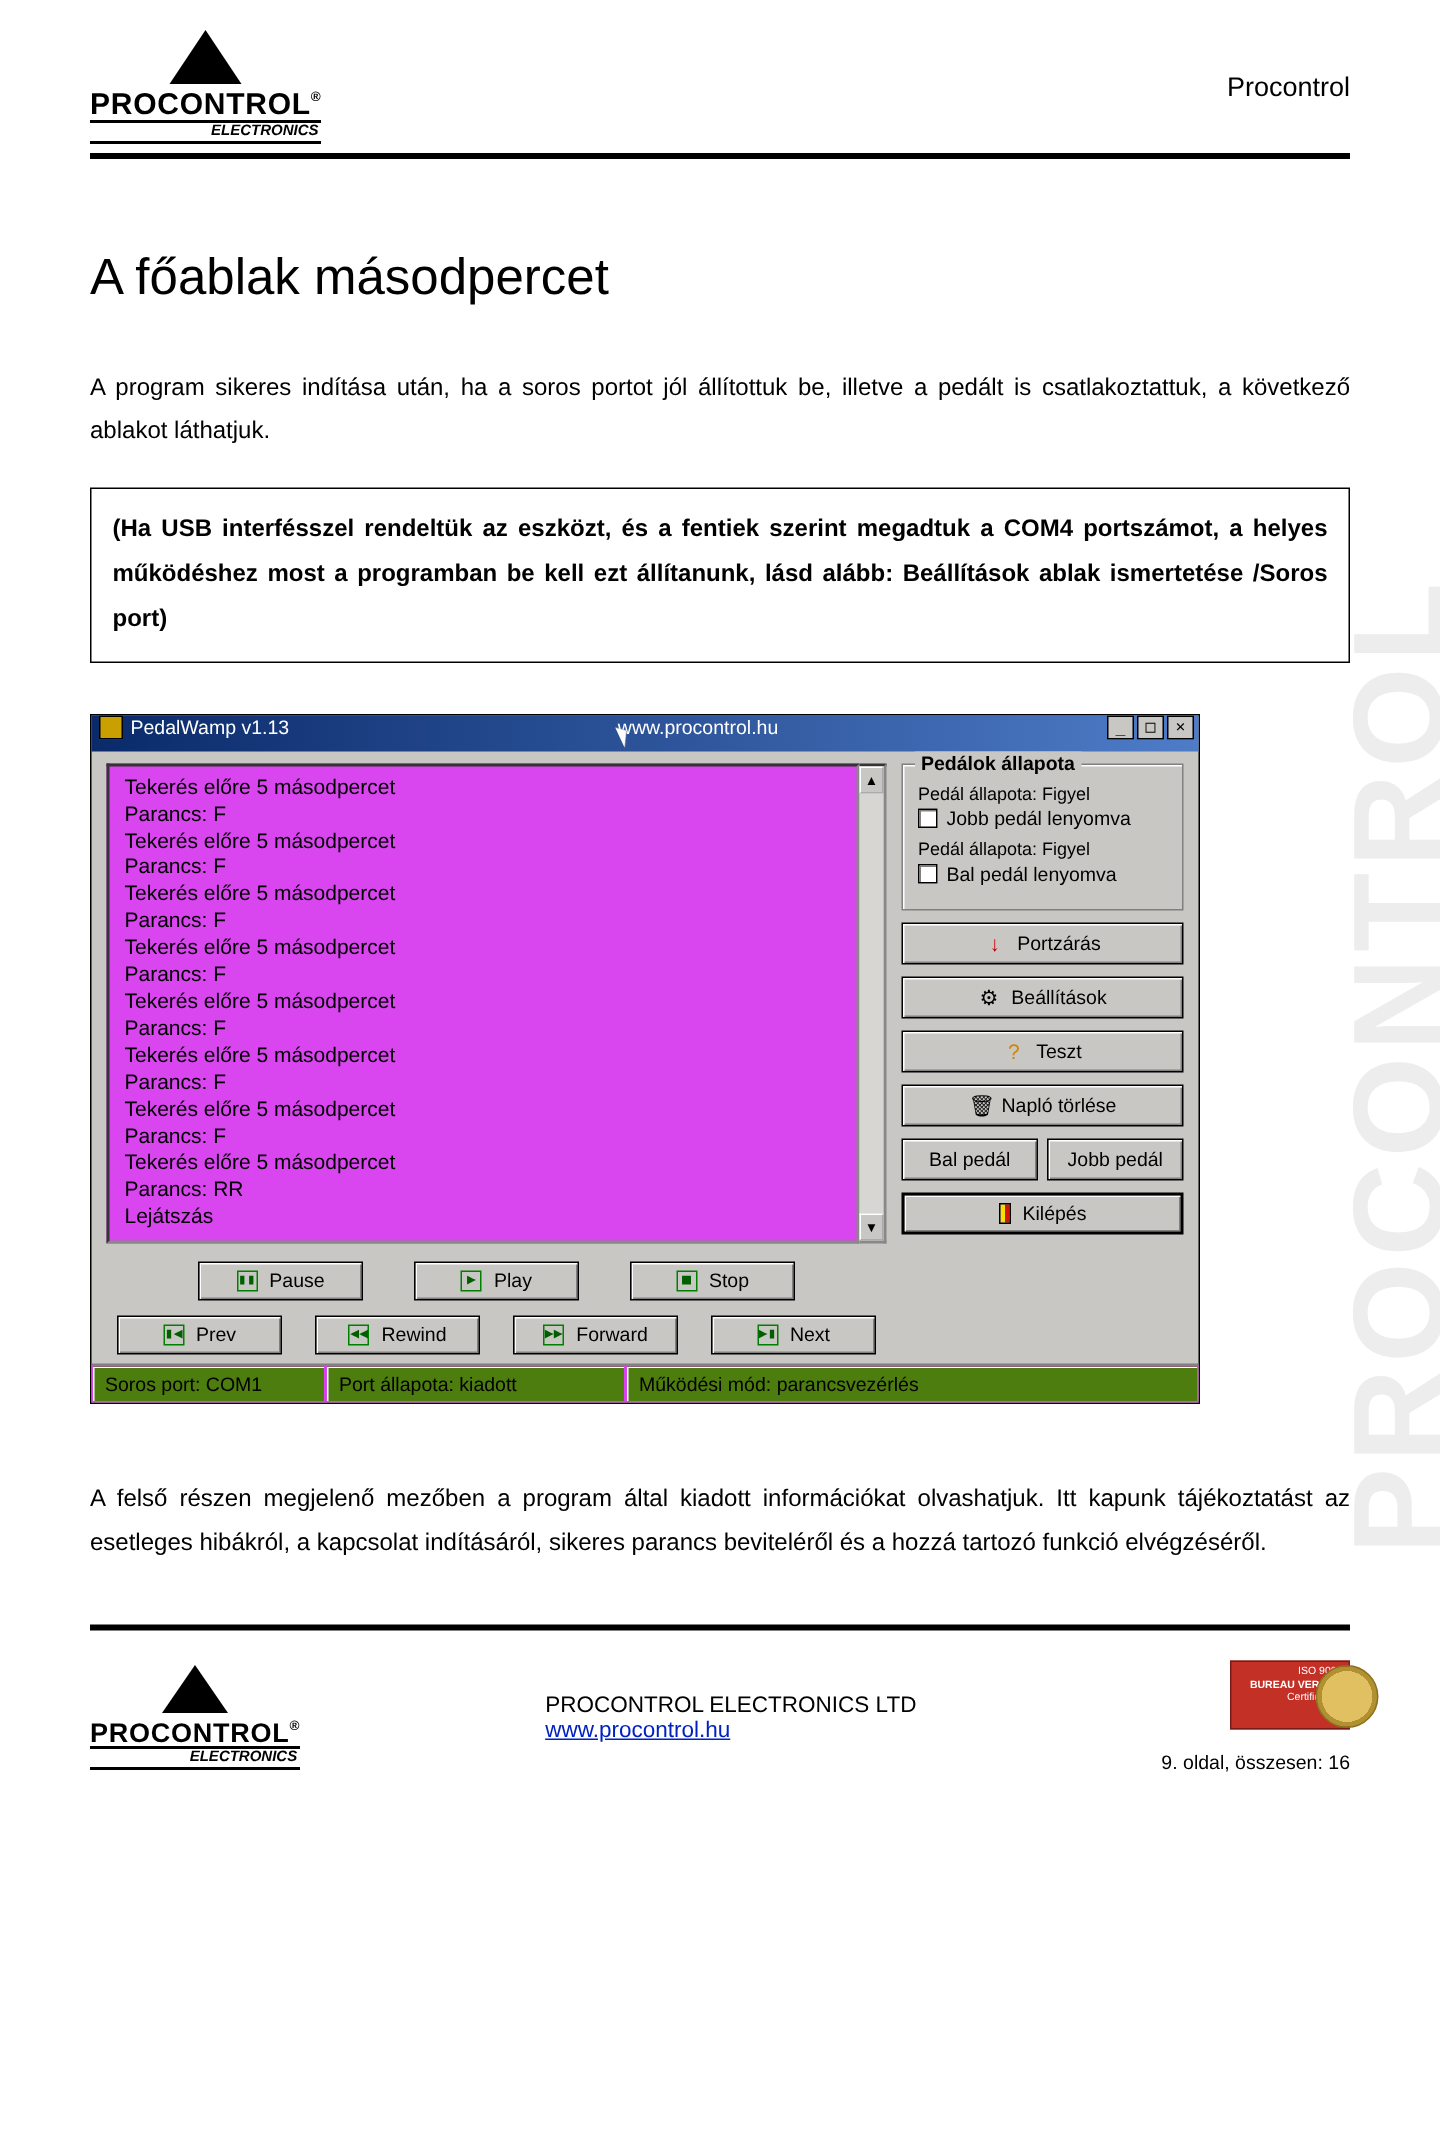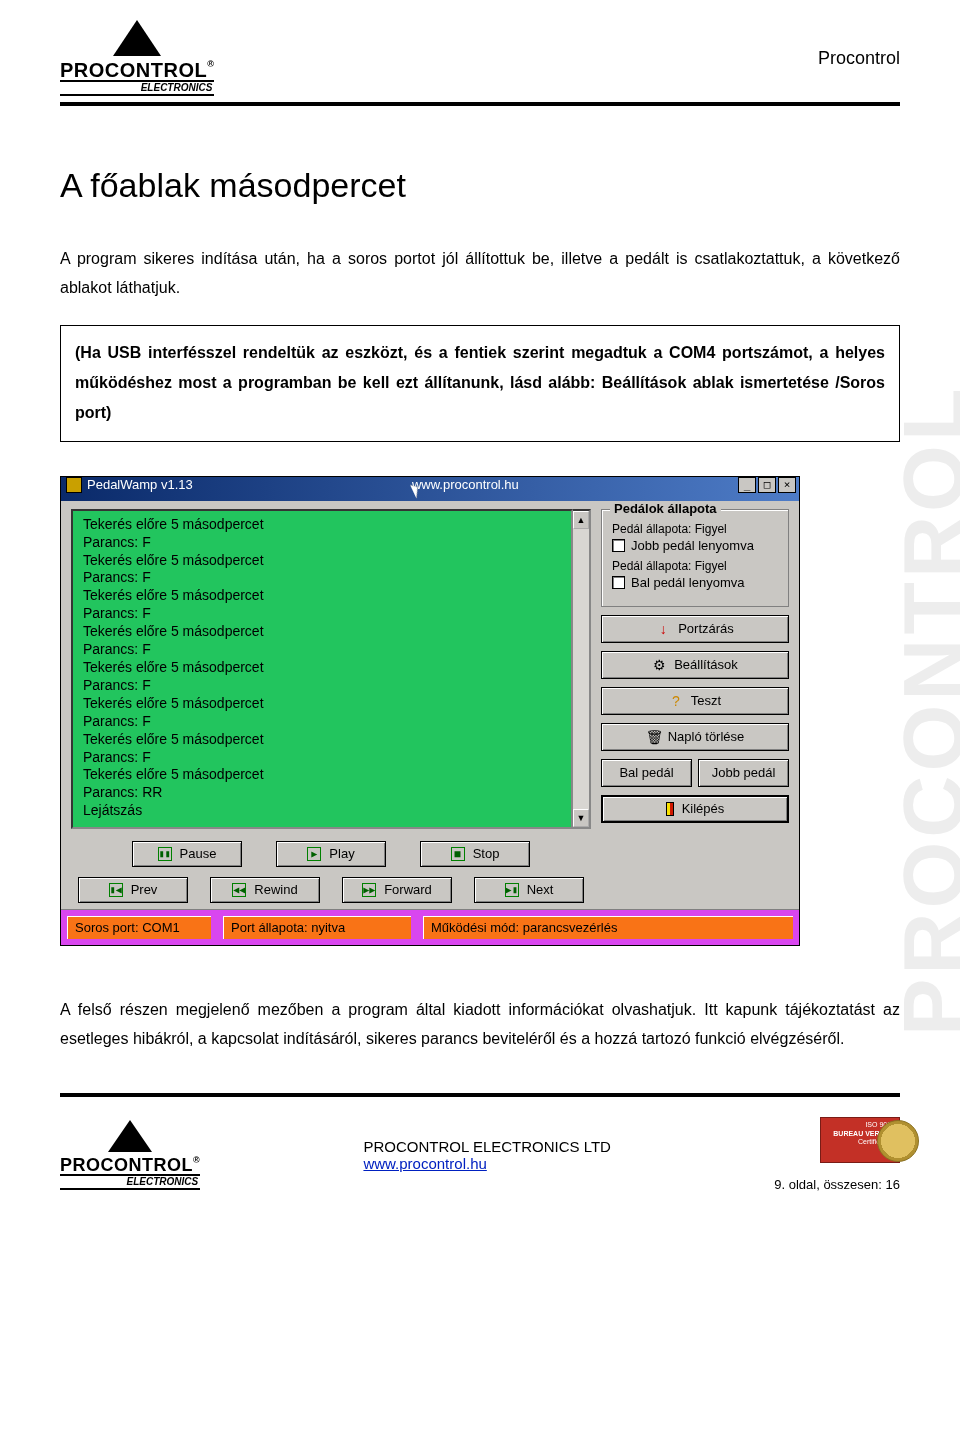--- a/index.html
+++ b/index.html
@@ -105,21 +105,21 @@
     font-size:11px; line-height:1; color:#000;
   }
 
   .win-body { display:flex; padding:8px 10px 6px 10px; gap:10px; }
   .left-col { flex:1; display:flex; flex-direction:column; gap:10px; }
   .right-col { width:188px; display:flex; flex-direction:column; gap:8px; }
 
   .log-wrap { display:flex; }
   .logbox {
     flex:1;
-    height: 320px; background:#22c55e; border:2px inset #888;
+    height: 320px; background:#d946ef; border:2px inset #888;
     padding:5px 10px; color:#000; font-size:14px; line-height:1.28;
     overflow:hidden;
   }
   .log-scroll { width:18px; height:320px; background:#c9c7c3; border:2px inset #888; border-left:none;
     display:flex; flex-direction:column; }
   .sbtn { height:18px; background:#c9c7c3; border:1px outset #fff;
     display:flex; align-items:center; justify-content:center; font-size:9px;}
   .strack { flex:1; background:#d8d6d2; }
 
   .media-ctrls { display:flex; flex-direction:column; gap:10px; padding:2px 4px 0 4px;}
@@ -158,22 +158,22 @@
   .pair .sidebtn { flex:1; }
   .exitbtn { border:2px solid #000; }
   .exitico { display:inline-block; width:8px; height:14px;
     background: linear-gradient(to right, #f7e000 0 50%, #d01800 50% 100%); border:1px solid #000;}
 
   .statusbar {
     display:flex; border-top:1px solid #808080;
   }
   .statusbar .cell {
     padding:4px 8px; font-size:13px;
-    border:6px solid #d946ef; box-shadow: inset 1px 1px 0 #fff;
-    background:#f97316;
+    border:1px solid #d946ef; box-shadow: inset 1px 1px 0 #fff;
+    background:#4d7c0f;
   }
   .statusbar .cell:nth-child(1){ width:156px; }
   .statusbar .cell:nth-child(2){ width:200px; }
   .statusbar .cell:nth-child(3){ flex:1; }
 
 </style>
 </head>
 <body>
 
 <div class="watermark">PROCONTROL ELECTRONICS LTD.</div>
@@ -323,21 +323,21 @@
 
         <div class="sidebtn exitbtn">
           <span class="exitico"></span>
           <span>Kilépés</span>
         </div>
       </div>
     </div>
 
     <div class="statusbar">
       <div class="cell">Soros port: COM1</div>
-      <div class="cell">Port állapota: nyitva</div>
+      <div class="cell">Port állapota: kiadott</div>
       <div class="cell">Működési mód: parancsvezérlés</div>
     </div>
   </div>
 
   <p class="body" style="margin-top:50px;">A felső részen megjelenő mezőben a program által kiadott információkat olvashatjuk. Itt kapunk tájékoztatást az esetleges hibákról, a kapcsolat indításáról, sikeres parancs beviteléről és a hozzá tartozó funkció elvégzéséről.</p>
 
   <div class="footer">
     <div class="logo">
       <div class="logo-triangle"></div>
       <div class="logo-text">

